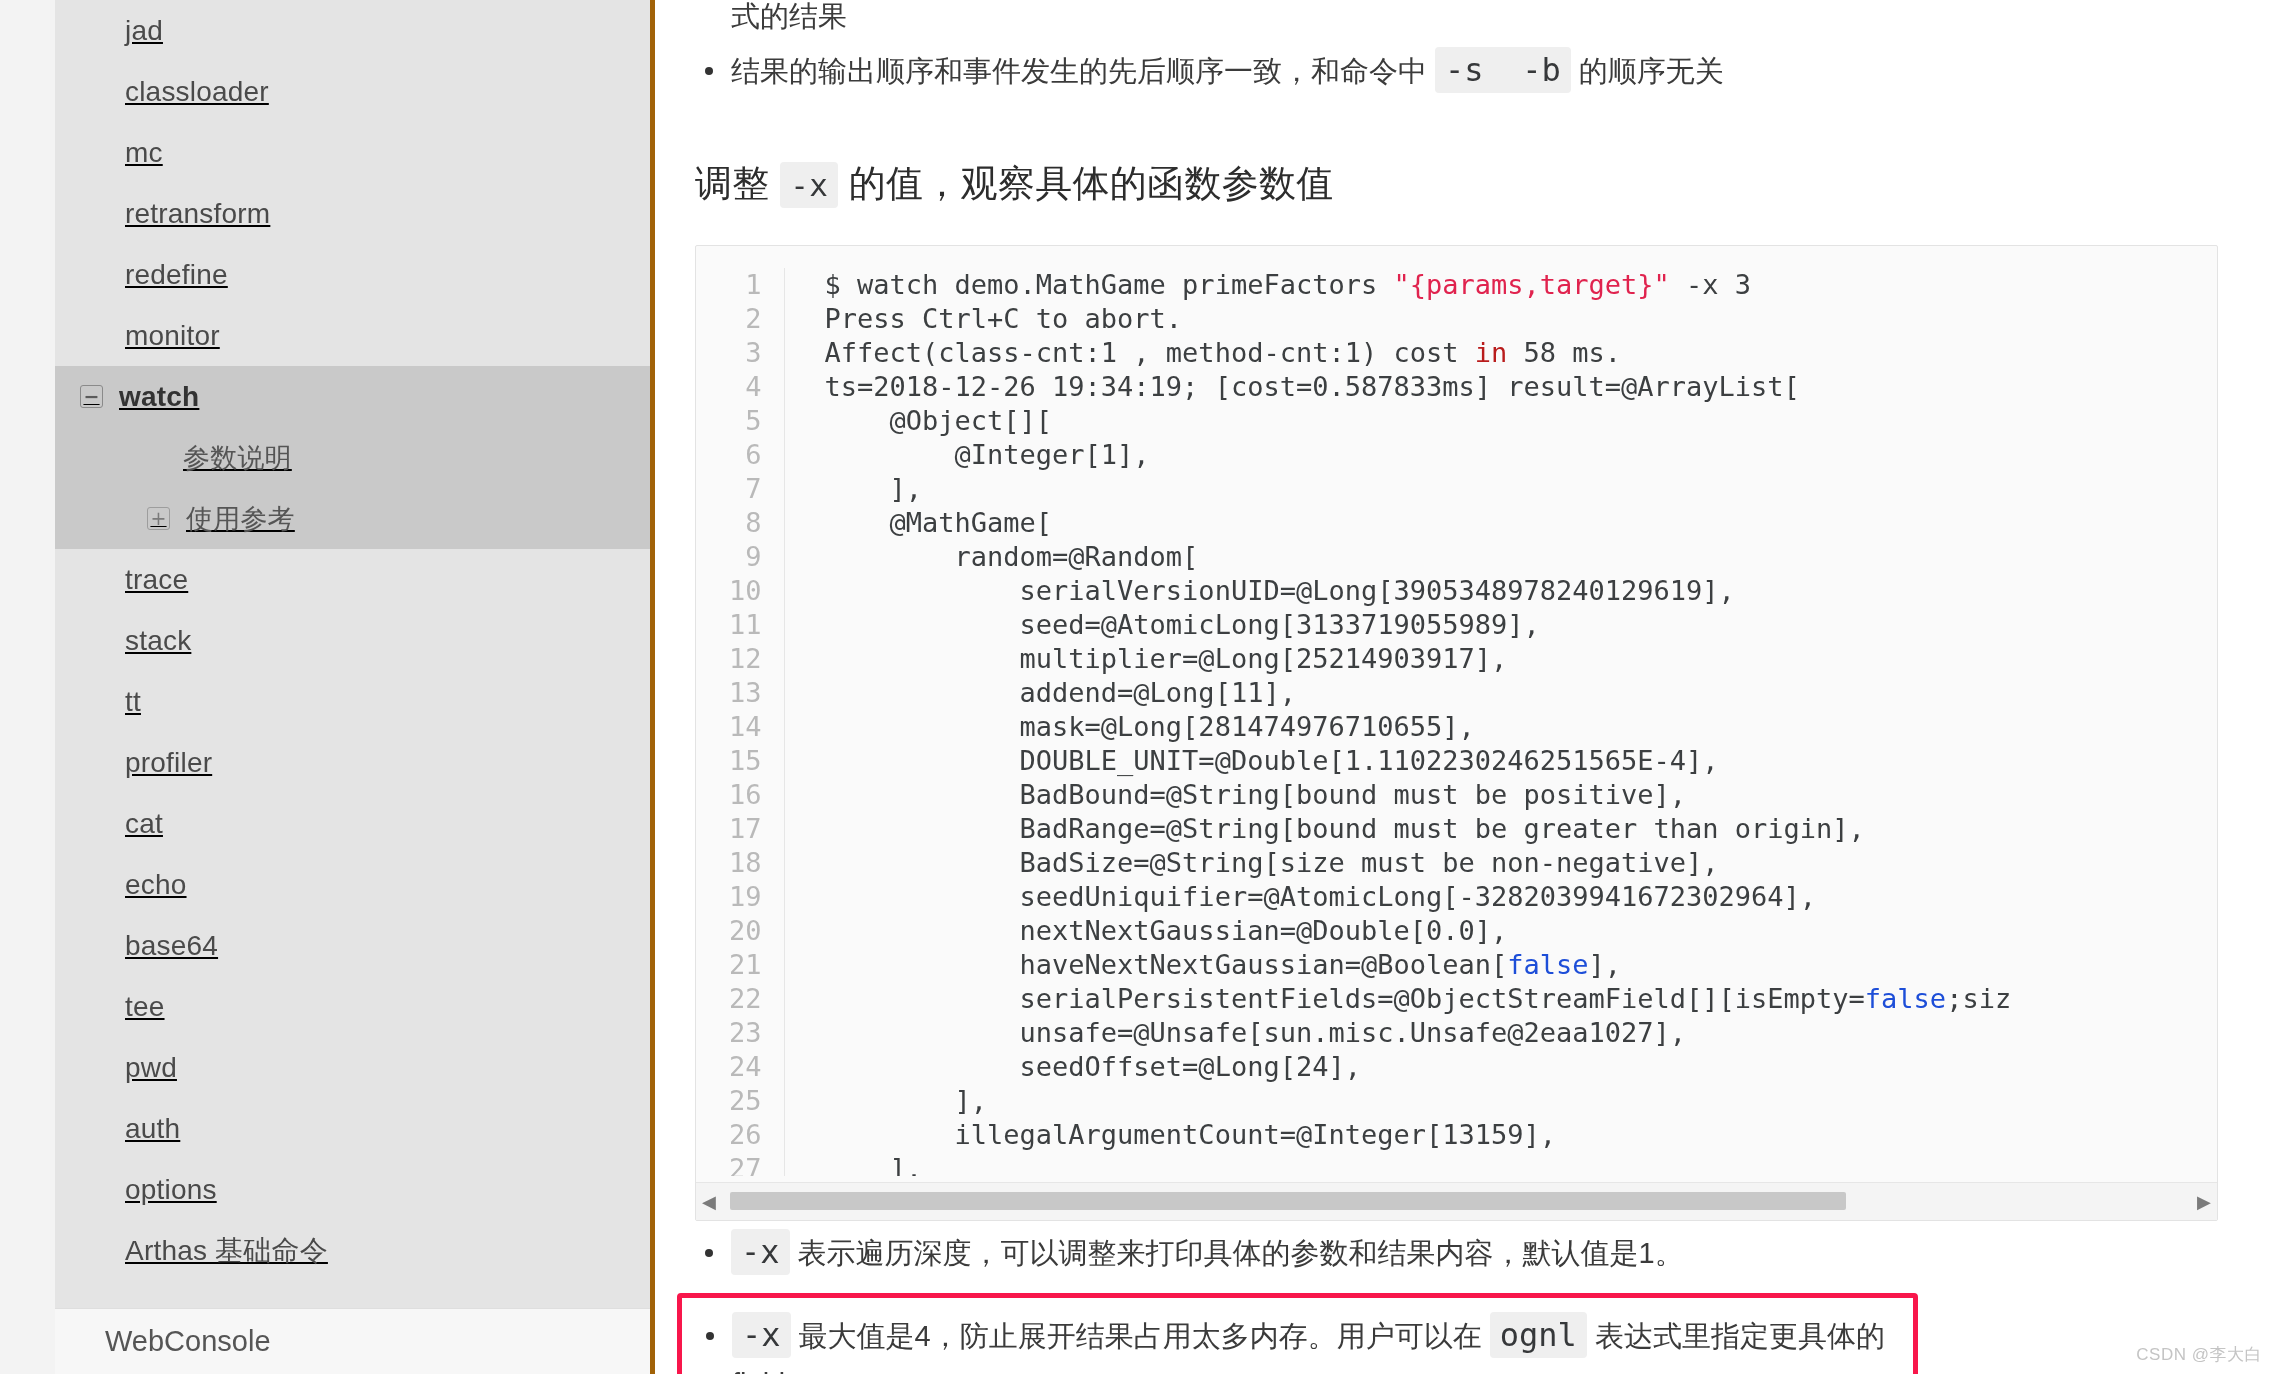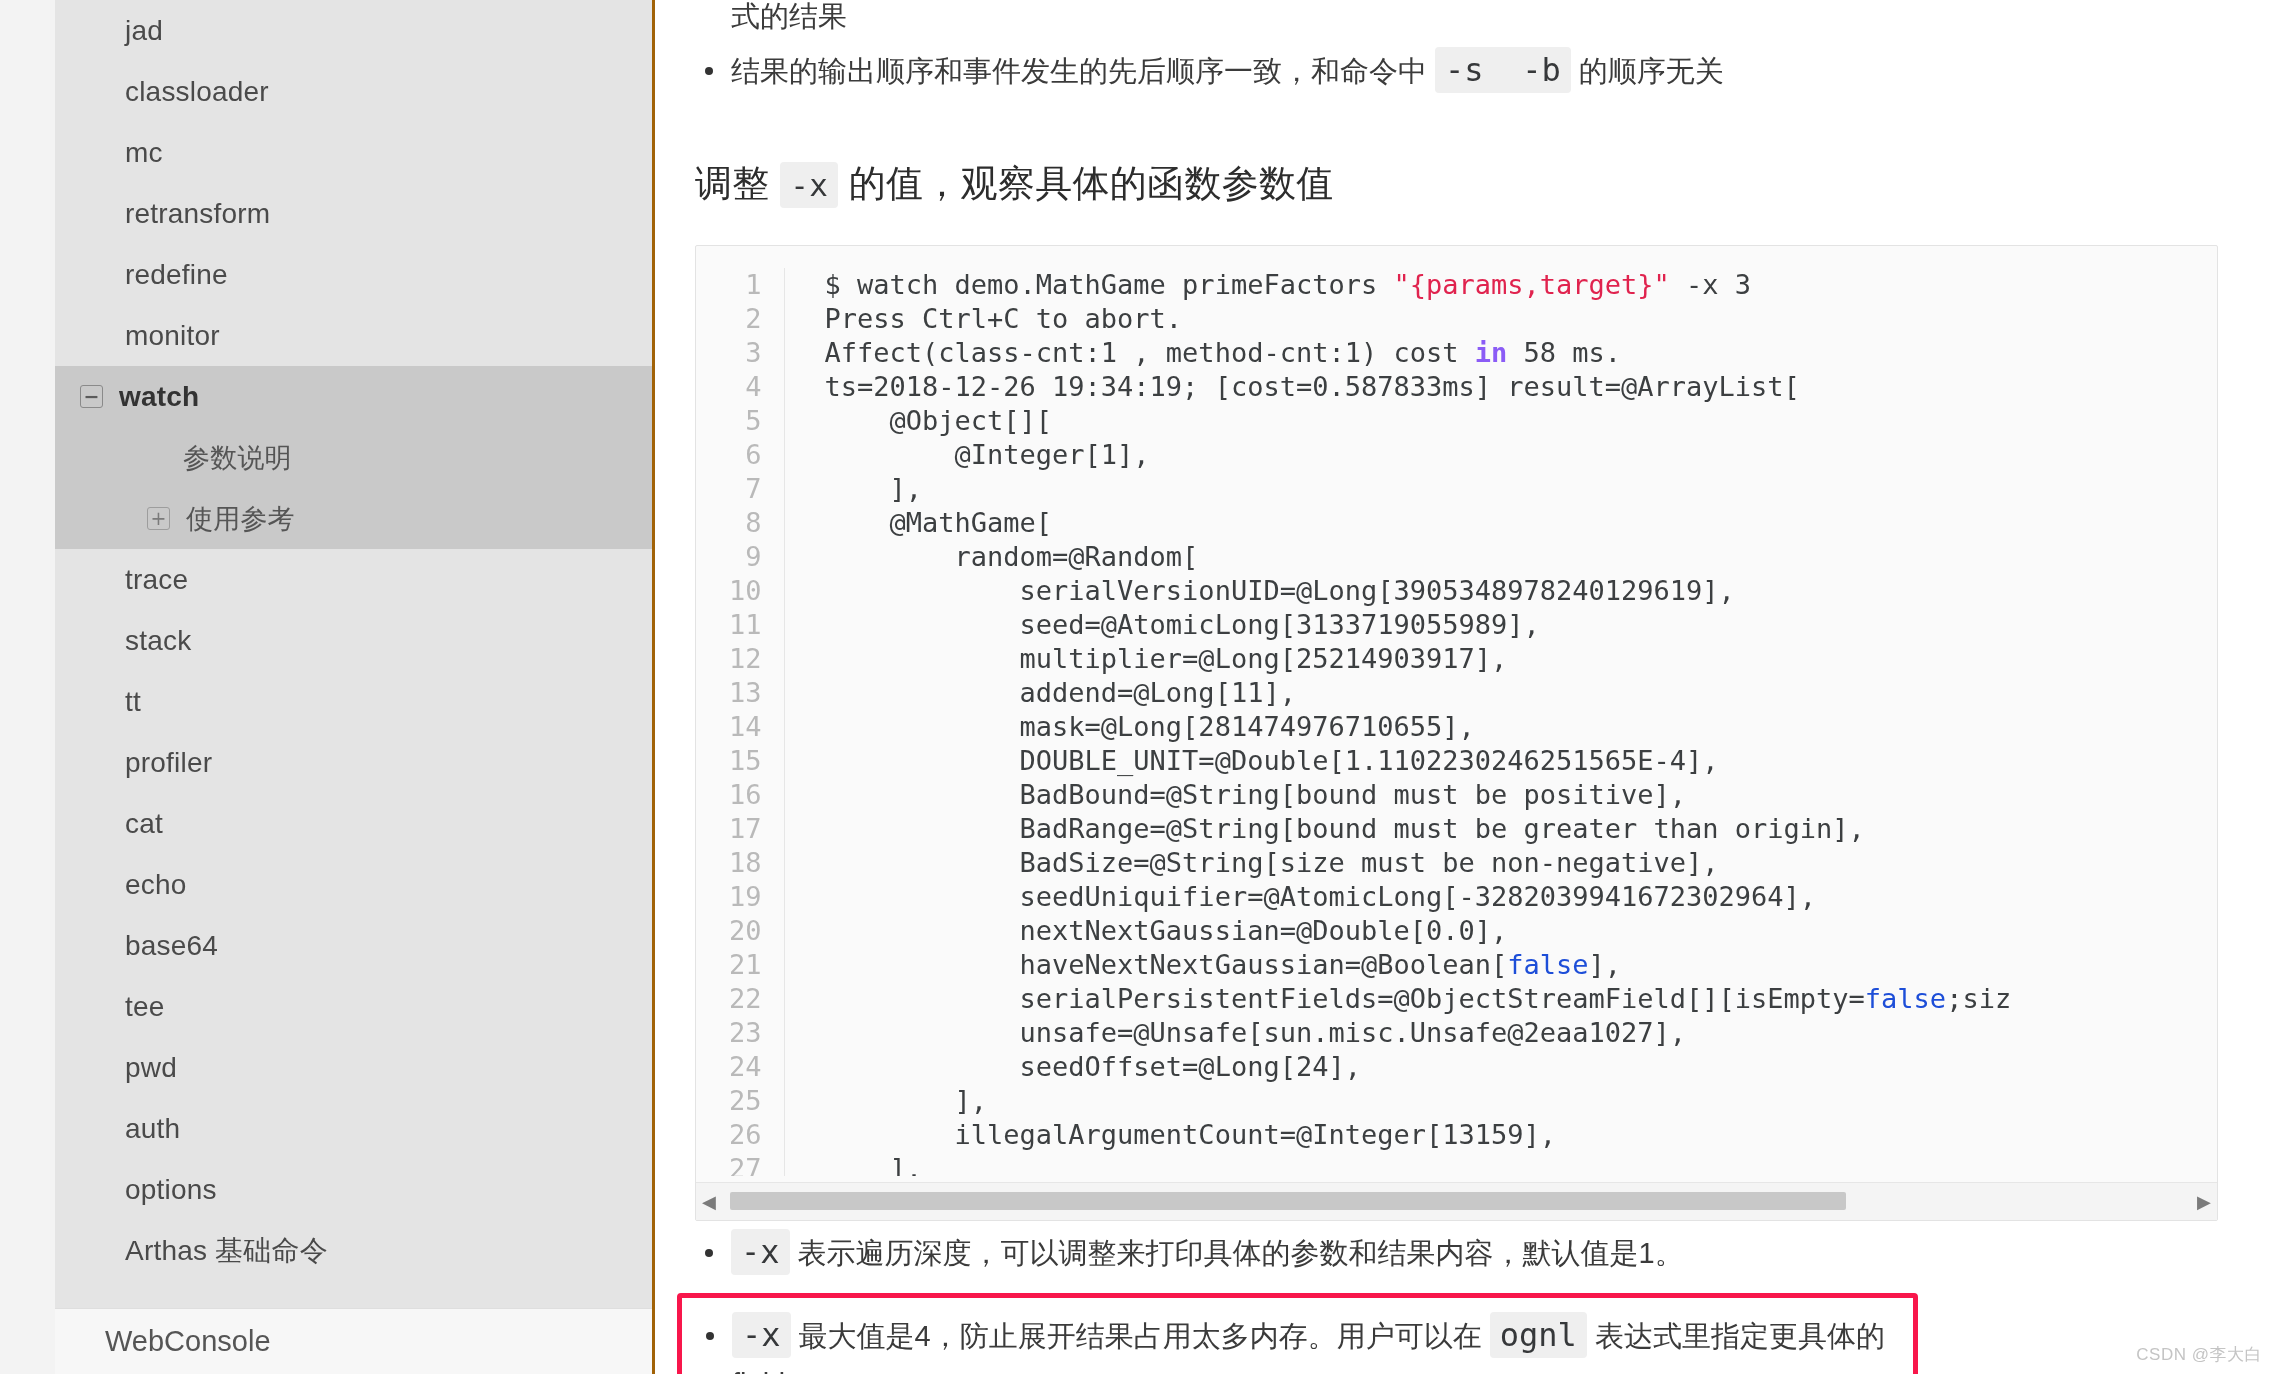--- a/index.html
+++ b/index.html
@@ -22,23 +22,24 @@
     width: 55px;
     height: 100%;
     background: #f3f3f3;
     flex: 0 0 55px;
   }
   .sidebar {
     width: 600px;
     flex: 0 0 600px;
     height: 100%;
     background: #e4e4e4;
-    border-right: 3px solid #a16207;
+    border-right: 5px solid #a16207;
     position: relative;
     overflow: hidden;
+    text-decoration: underline;
   }
   .nav-list { list-style: none; margin: 0; padding: 0; }
   .nav-item {
     height: 61px;
     display: flex;
     align-items: center;
     padding-left: 70px;
     font-size: 28px;
     color: #4a4a4a;
     letter-spacing: .2px;
@@ -185,21 +186,21 @@
     border-right: 1px solid #e6e6e6;
     font-size: 27px;
   }
   table.code td.src {
     padding-left: 40px;
     color: #3c3f41;
     white-space: pre;
     vertical-align: top;
   }
   .tok-str { color: #e0234e; }
-  .tok-kw  { color: #8b5cf6; font-weight: bold; }
+  .tok-kw  { color: #b91c1c; font-weight: normal; }
   .tok-bool{ color: #1d4ed8; }
 
   .hscroll {
     position: absolute;
     left: 0; right: 0; bottom: 0;
     height: 38px;
     background: #f4f4f4;
     border-top: 1px solid #e6e6e6;
     display: flex;
     align-items: center;

